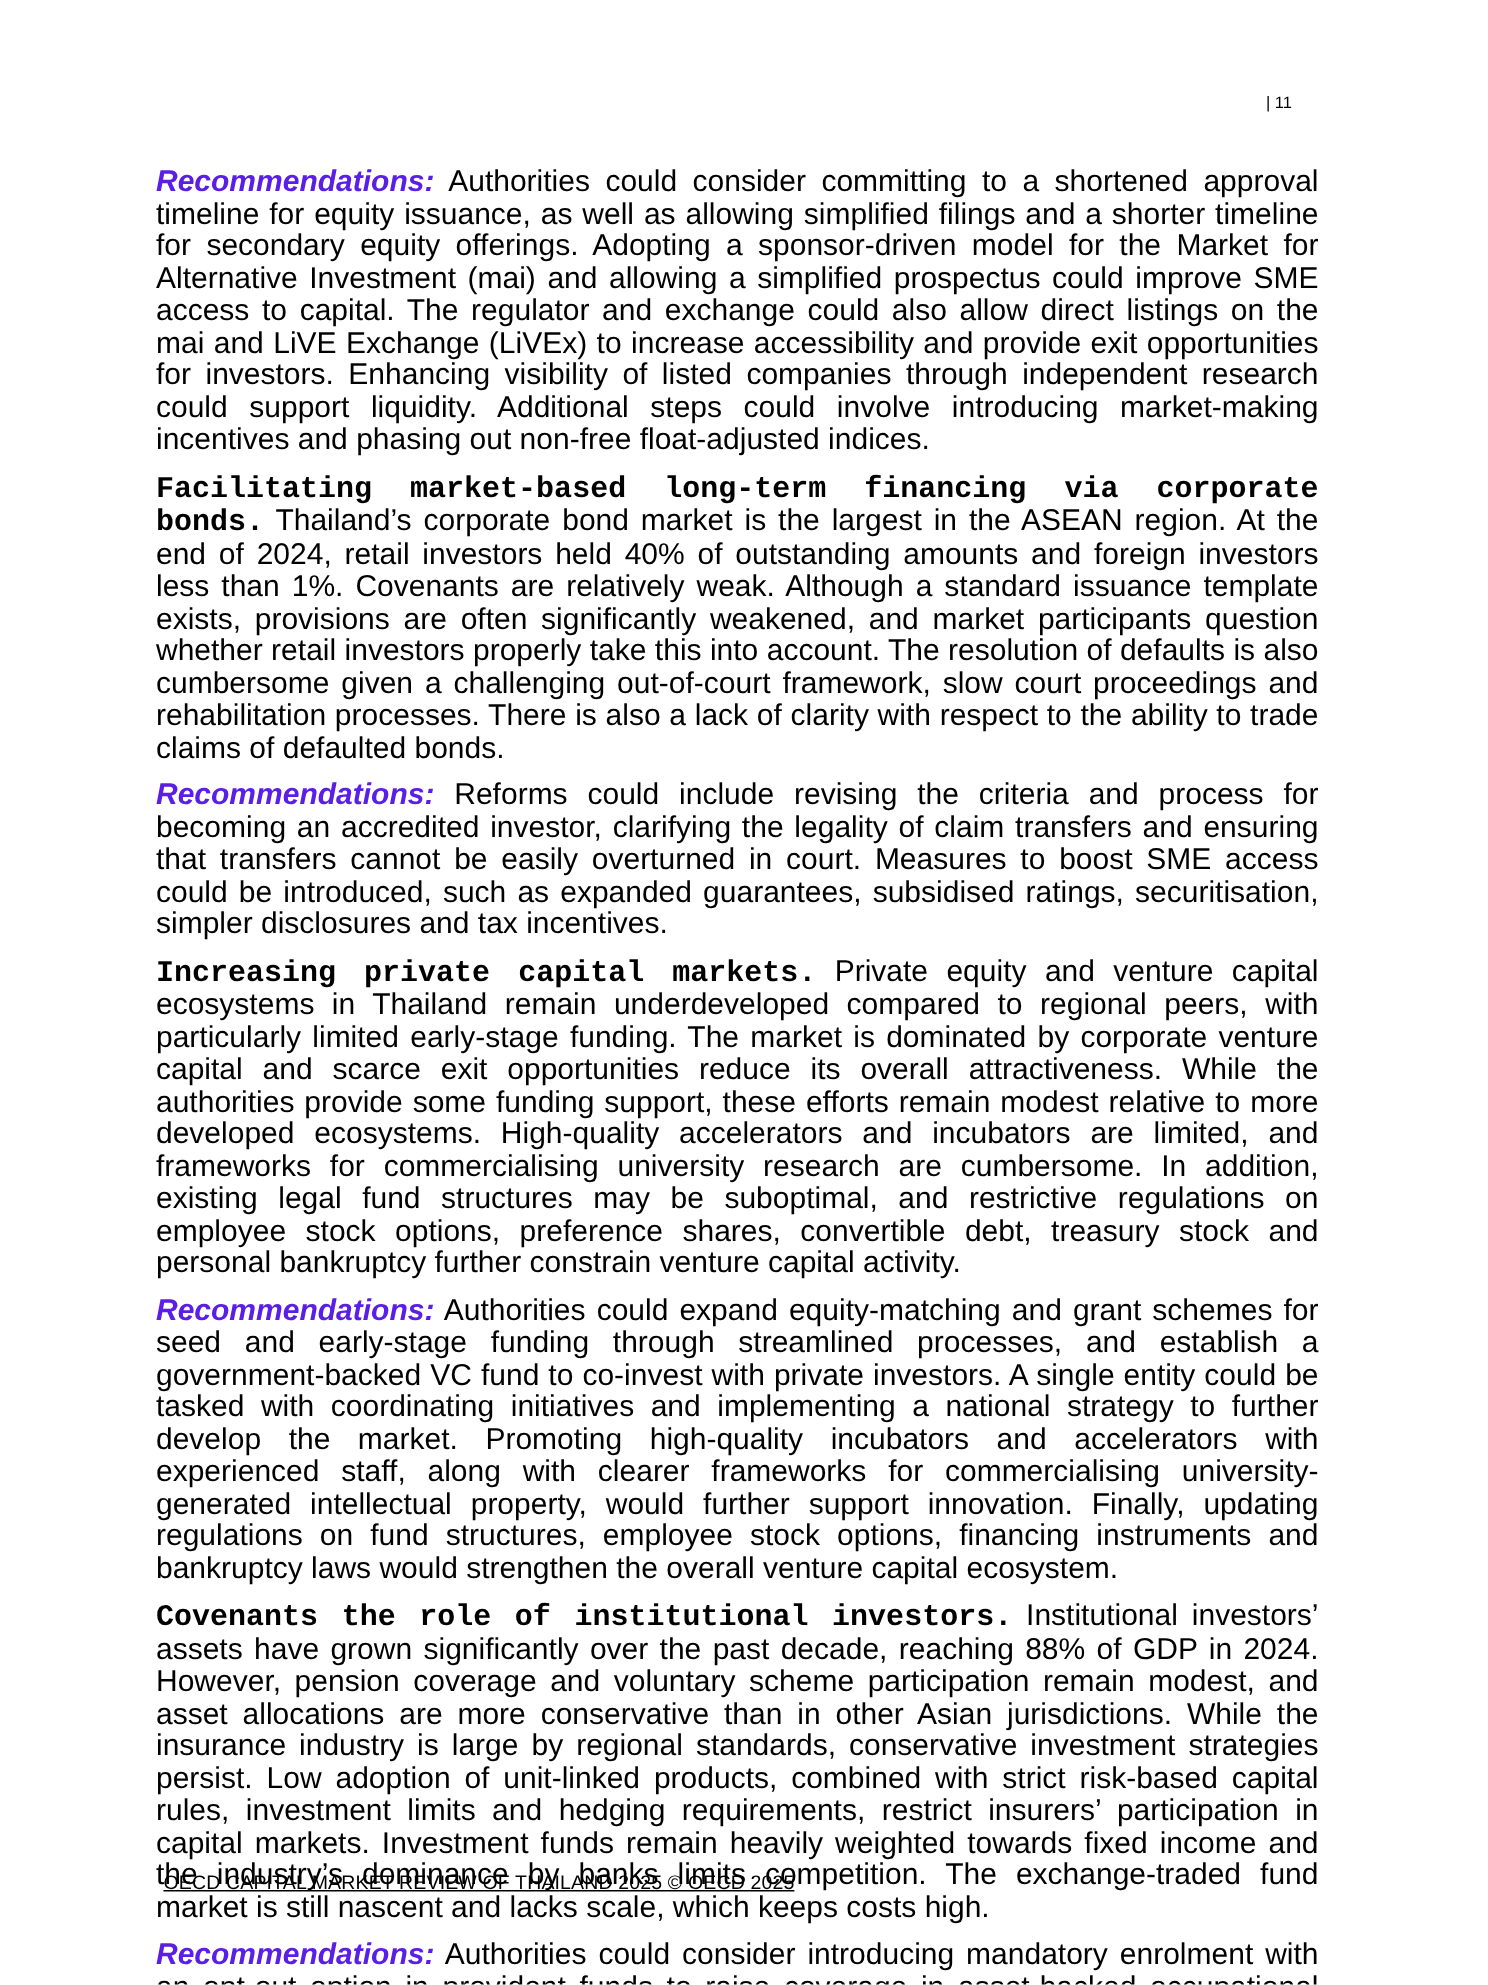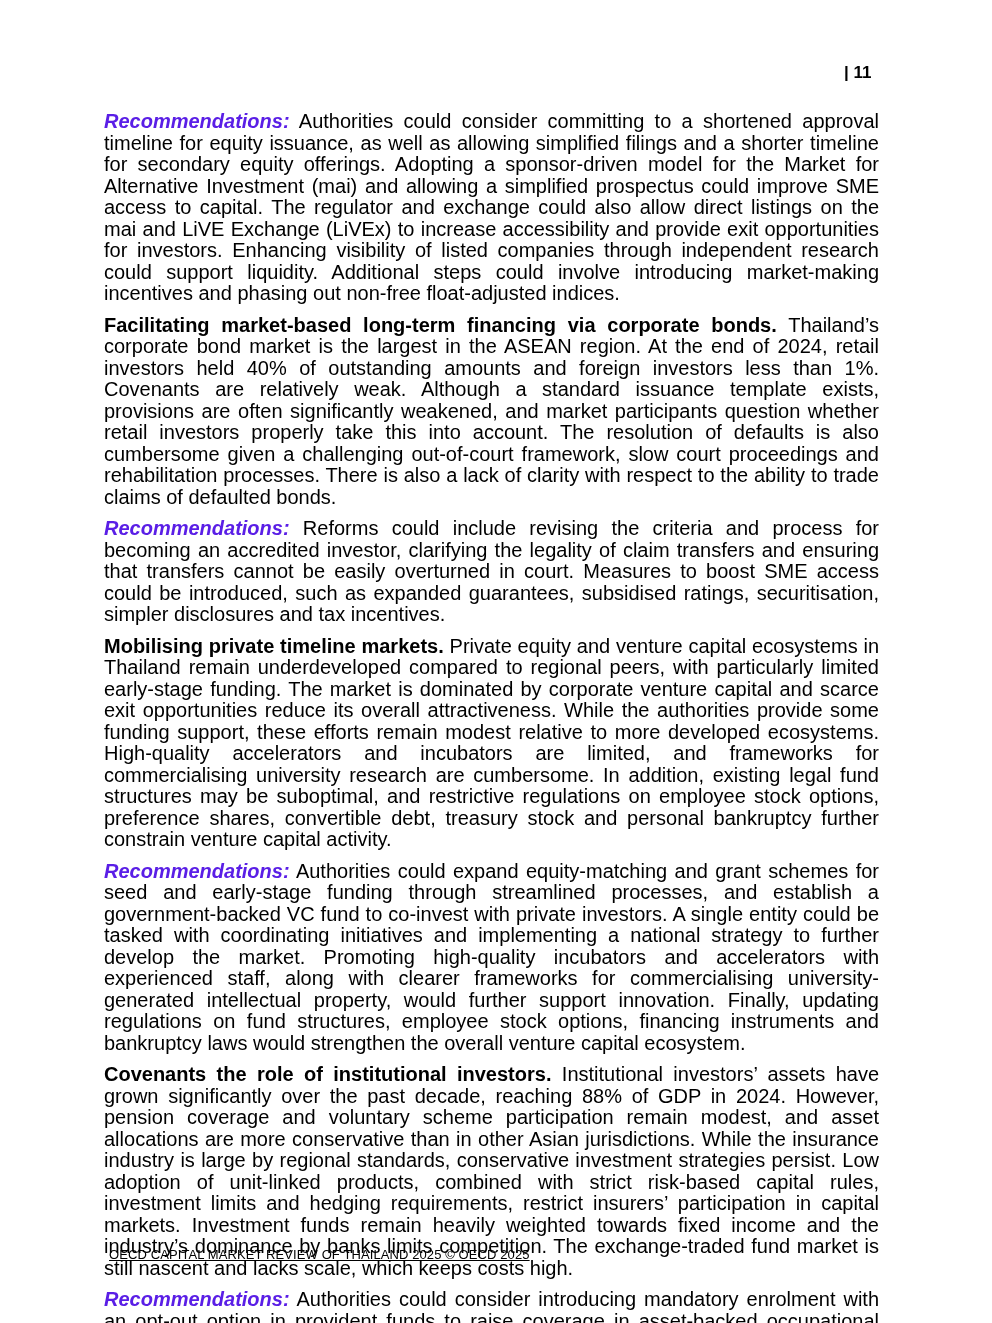--- a/index.html
+++ b/index.html
@@ -13,22 +13,22 @@
     font-family: "Liberation Sans", sans-serif;
     color: var(--body-text, #000000);
     position: relative;
     overflow: hidden;
   }
   .page-number {
     position: absolute;
     top: 63px;
     left: 844px;
     width: 40px;
-    font-size: 17px;
-    font-weight: bold;
+    font-size: 11px;
+    font-weight: normal;
     white-space: nowrap;
   }
   .content {
     position: absolute;
     top: 111px;
     left: 104px;
     width: 775px;
     font-size: 20px;
     line-height: 21.5px;
     text-align: justify;
@@ -36,20 +36,21 @@
   .content p {
     margin: 0 0 10px 0;
   }
   .lead-rec {
     font-weight: bold;
     font-style: italic;
     color: var(--recommendation-accent, #5a1ee6);
   }
   .lead-topic {
     font-weight: bold;
+    font-family: Liberation Mono, monospace;
   }
   .footer {
     position: absolute;
     top: 1247px;
     left: 109px;
     font-size: 13px;
     letter-spacing: 0.1px;
     white-space: nowrap;
     text-decoration: underline;
   }
@@ -70,21 +71,21 @@
     <span class="lead-topic">Facilitating market-based long-term financing via corporate bonds.</span>
     <span>Thailand’s corporate bond market is the largest in the ASEAN region. At the end of 2024, retail investors held 40% of outstanding amounts and foreign investors less than 1%. Covenants are relatively weak. Although a standard issuance template exists, provisions are often significantly weakened, and market participants question whether retail investors properly take this into account. The resolution of defaults is also cumbersome given a challenging out-of-court framework, slow court proceedings and rehabilitation processes. There is also a lack of clarity with respect to the ability to trade claims of defaulted bonds.</span>
   </p>
 
   <p>
     <span class="lead-rec">Recommendations:</span>
     <span>Reforms could include revising the criteria and process for becoming an accredited investor, clarifying the legality of claim transfers and ensuring that transfers cannot be easily overturned in court. Measures to boost SME access could be introduced, such as expanded guarantees, subsidised ratings, securitisation, simpler disclosures and tax incentives.</span>
   </p>
 
   <p>
-    <span class="lead-topic">Mobilising private timeline markets.</span>
+    <span class="lead-topic">Increasing private capital markets.</span>
     <span>Private equity and venture capital ecosystems in Thailand remain underdeveloped compared to regional peers, with particularly limited early-stage funding. The market is dominated by corporate venture capital and scarce exit opportunities reduce its overall attractiveness. While the authorities provide some funding support, these efforts remain modest relative to more developed ecosystems. High-quality accelerators and incubators are limited, and frameworks for commercialising university research are cumbersome. In addition, existing legal fund structures may be suboptimal, and restrictive regulations on employee stock options, preference shares, convertible debt, treasury stock and personal bankruptcy further constrain venture capital activity.</span>
   </p>
 
   <p>
     <span class="lead-rec">Recommendations:</span>
     <span>Authorities could expand equity-matching and grant schemes for seed and early-stage funding through streamlined processes, and establish a government-backed VC fund to co-invest with private investors. A single entity could be tasked with coordinating initiatives and implementing a national strategy to further develop the market. Promoting high-quality incubators and accelerators with experienced staff, along with clearer frameworks for commercialising university-generated intellectual property, would further support innovation. Finally, updating regulations on fund structures, employee stock options, financing instruments and bankruptcy laws would strengthen the overall venture capital ecosystem.</span>
   </p>
 
   <p>
     <span class="lead-topic">Covenants the role of institutional investors.</span>

